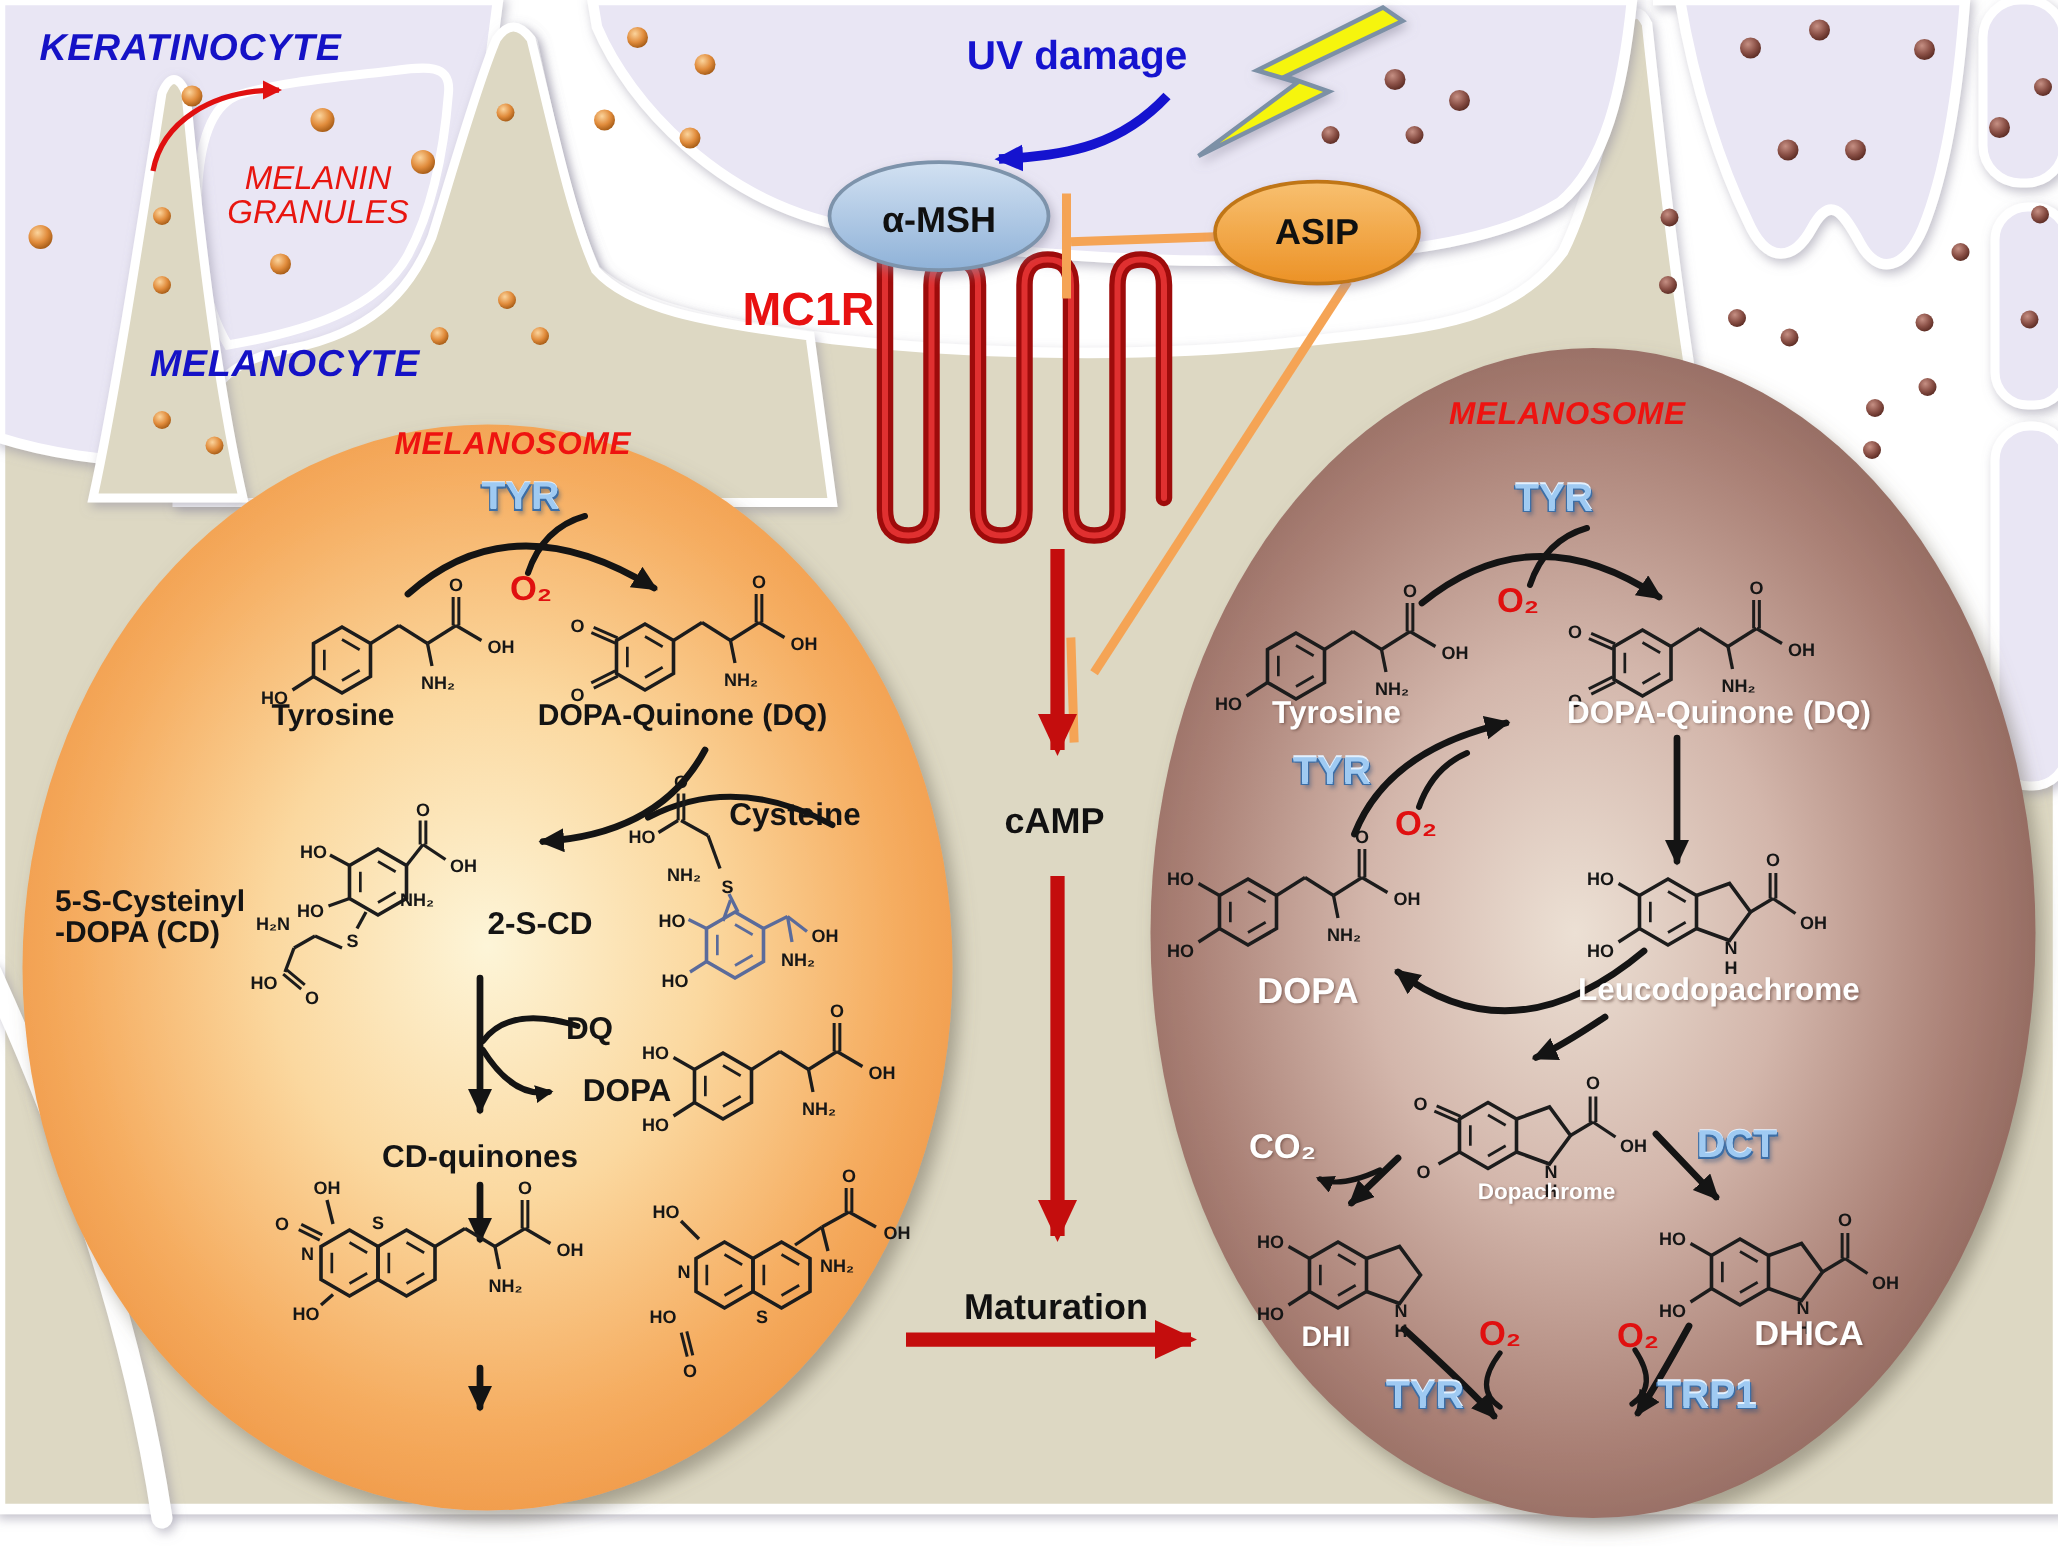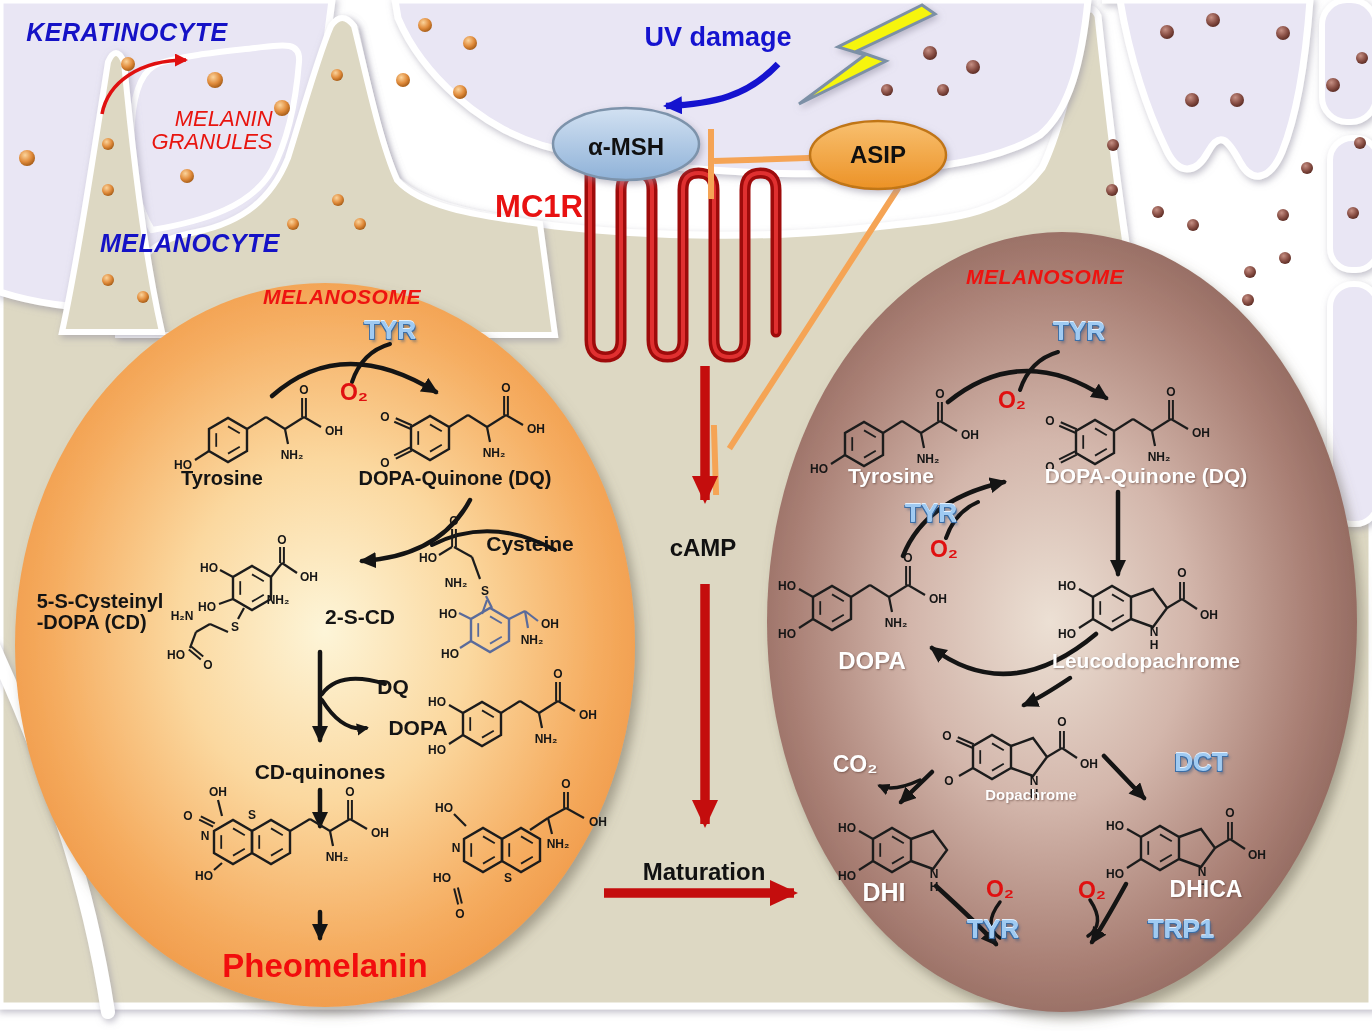--- a/index.html
+++ b/index.html
@@ -1,25 +1,25 @@
 <!DOCTYPE html>
 <html><head>
 <meta charset="utf-8">
 <style>
   html,body{margin:0;padding:0;background:#fff;}
   #stage{position:relative;width:1372px;height:1031px;overflow:hidden;background:#fff;
          font-family:"Liberation Sans","DejaVu Sans",sans-serif;}
   #bg{position:absolute;left:0;top:0;}
   .lbl{position:absolute;transform:translate(-50%,-50%);white-space:nowrap;line-height:1.05;}
   .cellname{color:#1512c6;font-weight:bold;font-style:italic;font-size:25px;letter-spacing:.5px;}
-  .granlbl{color:#e8150f;font-style:italic;font-size:22px;text-align:right;}
+  .granlbl{color:#e8150f;font-style:italic;font-size:22px;text-align:center;}
   .granlbl span{display:block;}
   .organelle{color:#ee1310;font-weight:bold;font-style:italic;font-size:21px;letter-spacing:.5px;}
   .enzyme{color:#9fcaf2;font-weight:bold;font-size:26px;
-          text-shadow:0 -1px 0 #e3f1ff,1px 1px 0 #3c6ea6,-1px 1px 0 #3c6ea6,2px 3px 3px rgba(30,70,120,.45);margin-left:43px;}
+          text-shadow:0 -1px 0 #e3f1ff,1px 1px 0 #3c6ea6,-1px 1px 0 #3c6ea6,2px 3px 3px rgba(30,70,120,.45);}
   .o2red{color:#e01010;font-weight:bold;font-size:23px;}
   .molbl{color:#141414;font-weight:bold;font-size:21px;}
   .molbl-w{color:#fff;font-weight:bold;font-size:22px;text-shadow:1px 1px 2px rgba(60,30,25,.45);}
   .sig{color:#111;font-weight:bold;font-size:24px;}
   .uv{color:#1513cf;font-weight:bold;font-size:27px;}
   .mc1r{color:#e81111;font-weight:bold;font-size:31px;}
   .lig{color:#101010;font-size:24px;font-weight:bold;}
   .pheo-prod{color:#f20d0d;font-weight:bold;font-size:33px;}
   .eu-prod{color:#f0f6fd;font-weight:bold;font-size:33px;
            text-shadow:0 0 2px #5d8fc4,0 0 3px #6d9cc9,2px 2px 3px rgba(30,60,110,.4);}
@@ -544,33 +544,32 @@
 <div class="lbl molbl" style="left:455px;top:478px;font-size:20px">DOPA-Quinone (DQ)</div>
 <div class="lbl molbl" style="left:530px;top:544px">Cysteine</div>
 <div class="lbl molbl" style="left:100px;top:612px;text-align:left;font-size:20px">
   <span style="display:block">5-S-Cysteinyl</span>
   <span style="display:block">-DOPA (CD)</span>
 </div>
 <div class="lbl molbl" style="left:360px;top:617px">2-S-CD</div>
 <div class="lbl molbl" style="left:393px;top:687px">DQ</div>
 <div class="lbl molbl" style="left:418px;top:728px">DOPA</div>
 <div class="lbl molbl" style="left:320px;top:772px">CD-quinones</div>
-<div class="lbl pheo-prod" style="left:325px;top:966px">Pheomelanin</div>
 
 <div class="lbl organelle" style="left:1045px;top:277px">MELANOSOME</div>
 <div class="lbl enzyme" style="left:1036px;top:332px">TYR</div>
 <div class="lbl o2red" style="left:1012px;top:400px">O₂</div>
 <div class="lbl molbl-w" style="left:891px;top:476px;font-size:21px">Tyrosine</div>
 <div class="lbl molbl-w" style="left:1146px;top:476px;font-size:21px">DOPA-Quinone (DQ)</div>
 <div class="lbl enzyme" style="left:888px;top:514px">TYR</div>
 <div class="lbl o2red" style="left:944px;top:549px">O₂</div>
 <div class="lbl molbl-w" style="left:872px;top:661px;font-size:24px">DOPA</div>
 <div class="lbl molbl-w" style="left:1146px;top:661px;font-size:21px">Leucodopachrome</div>
 <div class="lbl molbl-w" style="left:1031px;top:795px;font-size:15px">Dopachrome</div>
 <div class="lbl molbl-w" style="left:855px;top:764px;font-size:23px">CO₂</div>
 <div class="lbl enzyme" style="left:1158px;top:763px">DCT</div>
-<div class="lbl molbl-w" style="left:884px;top:892px;font-size:25px">DHI</div>
+<div class="lbl molbl-w" style="left:884px;top:892px;font-size:19px">DHI</div>
 <div class="lbl o2red" style="left:1000px;top:889px">O₂</div>
 <div class="lbl o2red" style="left:1092px;top:890px">O₂</div>
 <div class="lbl molbl-w" style="left:1206px;top:889px;font-size:23px">DHICA</div>
 <div class="lbl enzyme" style="left:950px;top:930px">TYR</div>
 <div class="lbl enzyme" style="left:1138px;top:930px">TRP1</div>
 </div>
 
 </body></html>

